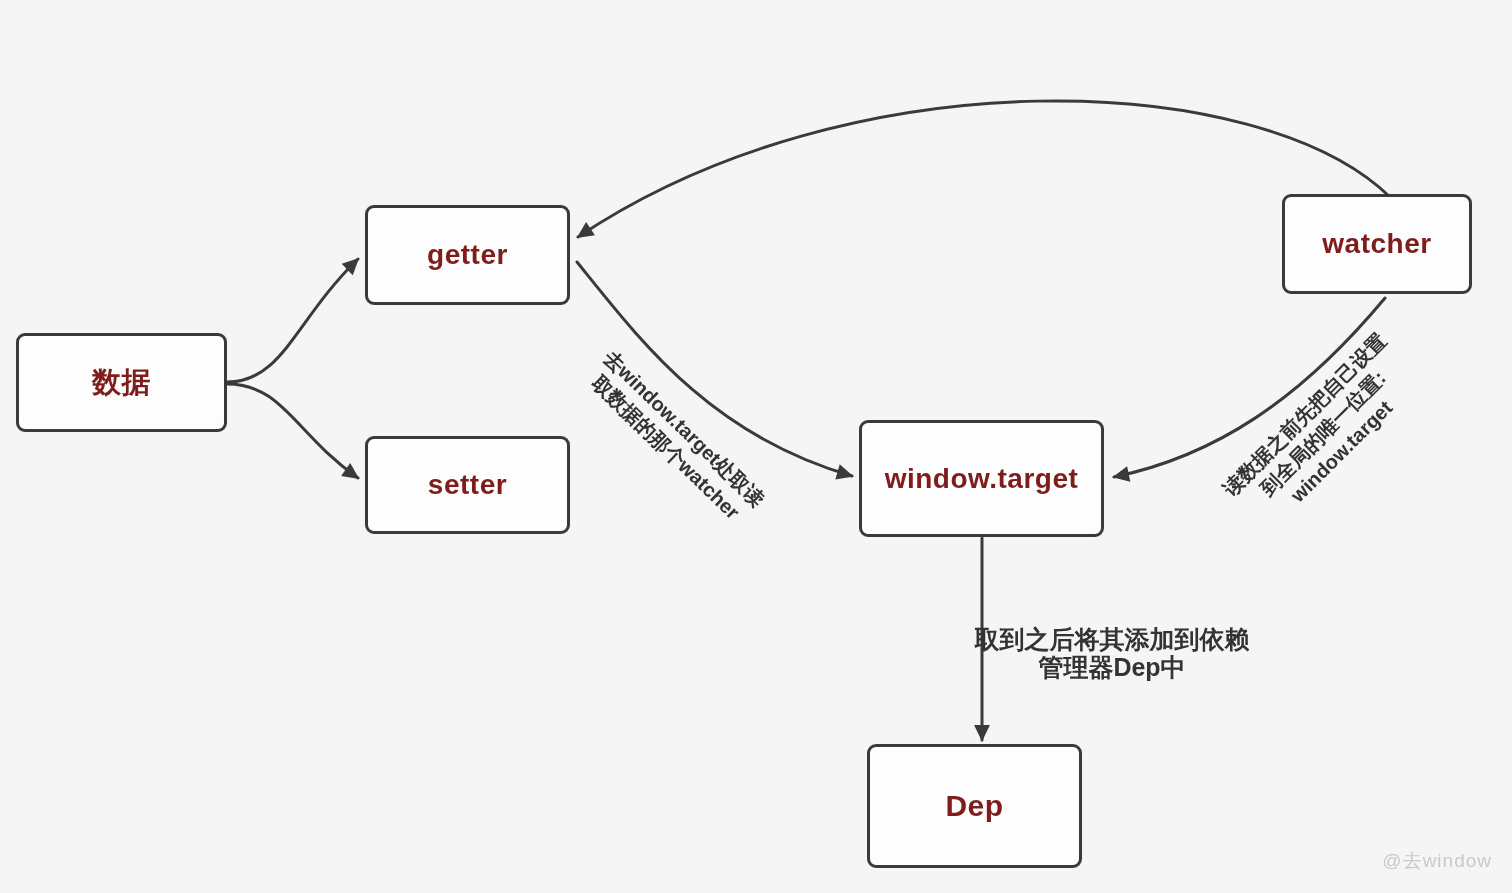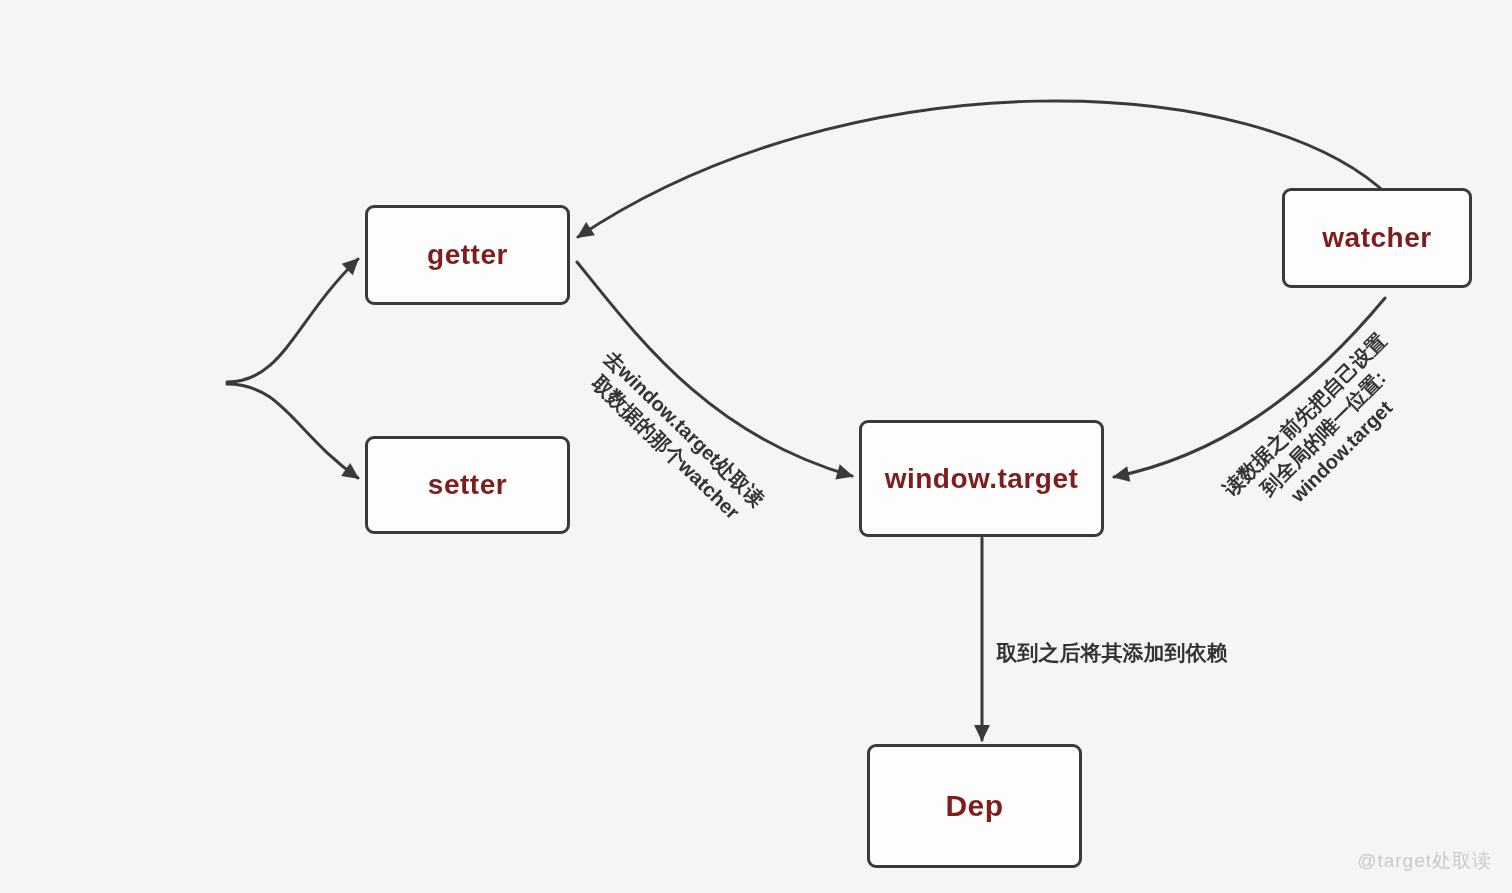--- a/index.html
+++ b/index.html
@@ -36,21 +36,21 @@
     align-items: center;
     justify-content: center;
     font-weight: bold;
     font-size: 28px;
     color: #7f1d1d;
     letter-spacing: 0.5px;
   }
   .node-data          { left: 16px;   top: 333px; width: 211px; height: 99px;  font-size: 29px; }
   .node-getter        { left: 365px;  top: 205px; width: 205px; height: 100px; }
   .node-setter        { left: 365px;  top: 436px; width: 205px; height: 98px;  }
-  .node-watcher       { left: 1282px; top: 188px; width: 190px; height: 100px; }
+  .node-watcher       { left: 1282px; top: 194px; width: 190px; height: 100px; }
   .node-window-target { left: 859px;  top: 420px; width: 245px; height: 117px; }
   .node-dep           { left: 867px;  top: 744px; width: 215px; height: 124px; font-size: 30px; }
 
   .edge-label {
     position: absolute;
     font-weight: bold;
     font-size: 20px;
     color: #333333;
     white-space: nowrap;
   }
@@ -72,21 +72,21 @@
     top: 433px;
     transform: translate(-50%, -50%) rotate(-45deg);
     text-align: center;
     line-height: 26px;
   }
   .edge-label-bottom {
     left: 1112px;
     top: 653px;
     transform: translate(-50%, -50%);
     text-align: center;
-    font-size: 21px;
+    font-size: 25px;
     line-height: 28px;
   }
   .watermark {
     position: absolute;
     right: 20px;
     top: 848px;
     font-size: 19px;
     font-weight: normal;
     color: #c9c9c9;
     letter-spacing: 1px;
@@ -106,20 +106,23 @@
     <g fill="none" stroke="#3a3a3a" stroke-width="3" stroke-linecap="round">
       <path d="M 227 382 C 283 382, 295 320, 358 259" marker-end="url(#arrow)"></path>
       <path d="M 227 384 C 283 384, 295 434, 358 478" marker-end="url(#arrow)"></path>
       <path d="M 1390 197 C 1260 70, 850 55, 578 237" marker-end="url(#arrow)"></path>
       <path d="M 577 262 C 640 340, 710 435, 852 476" marker-end="url(#arrow)"></path>
       <path d="M 1385 298 C 1300 400, 1215 456, 1114 477" marker-end="url(#arrow)"></path>
       <path d="M 982 538 L 982 740" marker-end="url(#arrow)"></path>
     </g>
   </svg>
 
+  <div class="node node-data">
+    <span>数据</span>
+  </div>
   <div class="node node-getter">
     <span>getter</span>
   </div>
   <div class="node node-setter">
     <span>setter</span>
   </div>
   <div class="node node-watcher">
     <span>watcher</span>
   </div>
   <div class="node node-window-target">
@@ -136,17 +139,18 @@
   </div>
 
   <div class="edge-label edge-label-right">
     <div>读数据之前先把自己设置</div>
     <div>到全局的唯一位置:</div>
     <div>window.target</div>
   </div>
 
   <div class="edge-label edge-label-bottom">
     <div>取到之后将其添加到依赖</div>
+    <div>管理器Dep中</div>
   </div>
 
-  <div class="watermark">@target处取读</div>
+  <div class="watermark">@去window</div>
 
 </div>
 
 </body></html>

